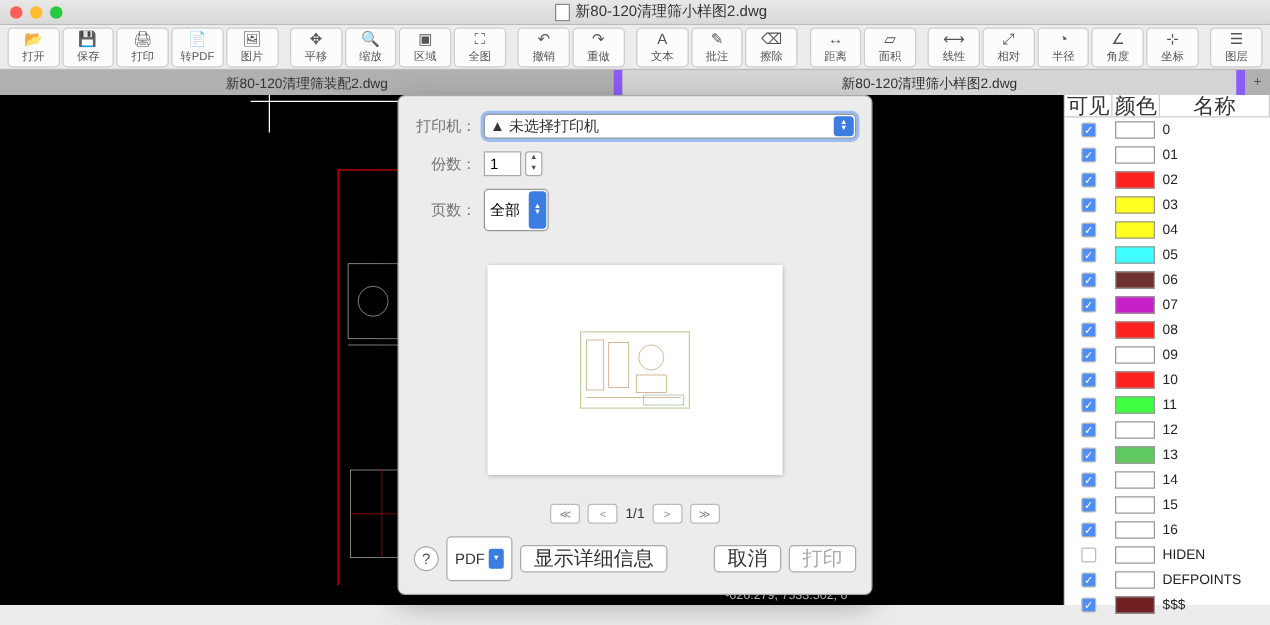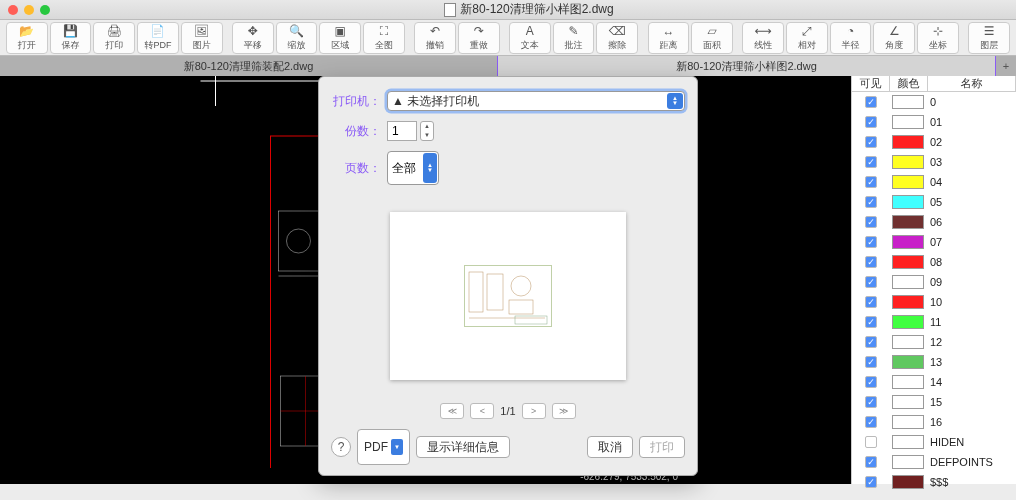--- a/index.html
+++ b/index.html
@@ -9,56 +9,56 @@
 .tl { width: 10px; height: 10px; border-radius: 50%; }
 .tl.r { background: #ff5f57; } .tl.y { background: #febc2e; } .tl.g { background: #28c840; }
 .title { flex: 1; text-align: center; font-size: 12px; color: #333; display: flex; justify-content: center; align-items: center; gap: 4px; }
 .docicon { width: 12px; height: 14px; background: #fff; border: 1px solid #888; }
 .toolbar { height: 36px; background: #ececec; display: flex; align-items: center; padding: 2px 6px; gap: 2px; border-bottom: 1px solid #bbb; }
 .tbtn { width: 46px; height: 32px; background: #fcfcfc; border: 1px solid #ccc; border-radius: 4px; display: flex; flex-direction: column; align-items: center; justify-content: center; gap: 1px; cursor: pointer; }
 .tbtn .ic { width: 16px; height: 14px; display: flex; align-items: center; justify-content: center; color: #555; font-size: 12px; }
 .tbtn .lb { font-size: 9px; color: #555; }
 .tsep { width: 6px; }
 .tabs { height: 20px; background: #b0b0b0; display: flex; }
-.tab { flex: 1; display: flex; align-items: center; justify-content: center; font-size: 11px; color: #333; border-right: 1px solid #8b5cf6; cursor: pointer; }
+.tab { flex: 1; display: flex; align-items: center; justify-content: center; font-size: 11px; color: #333; border-right: 7px solid #8b5cf6; cursor: pointer; }
 .tab.active { background: #d4d4d4; }
 .addtab { width: 20px; display: flex; align-items: center; justify-content: center; color: #555; cursor: pointer; }
 .main { display: flex; height: 408px; }
 .canvas { flex: 1; background: #000; position: relative; }
 .layers { width: 165px; background: #fff; border-left: 1px solid #ccc; display: flex; flex-direction: column; }
-.lhdr { display: flex; height: 18px; border-bottom: 1px solid #ccc; font-size: 11px; color: #333; }
+.lhdr { display: flex; height: 18px; border-bottom: 1px solid #ccc; font-size: 17px; color: #333; }
 .lhdr div { display: flex; align-items: center; justify-content: center; border-right: 1px solid #ccc; }
 .lhdr .c1 { width: 38px; } .lhdr .c2 { width: 38px; } .lhdr .c3 { flex: 1; }
 .lrow { display: flex; align-items: center; height: 20px; font-size: 11px; }
 .lrow .chk { width: 38px; display: flex; justify-content: center; }
 .lrow .chk span { width: 12px; height: 12px; border: 1px solid #bbb; border-radius: 2px; background: #4f8ef7; color: #fff; font-size: 9px; display: flex; align-items: center; justify-content: center; }
 .lrow .chk.off span { background: #fff; }
 .lrow .sw { width: 32px; height: 14px; margin-left: 2px; border: 1px solid #999; }
 .lrow .nm { padding-left: 6px; color: #222; }
 .status { height: 16px; background: #000; color: #ddd; font-size: 10px; display: flex; align-items: center; justify-content: flex-end; padding: 0 8px; position: absolute; bottom: 0; left: 0; right: 165px; }
 .dialog { position: absolute; left: 318px; top: 76px; width: 380px; height: 400px; background: #ececec; border: 1px solid #aaa; border-radius: 6px; box-shadow: 0 8px 24px rgba(0,0,0,.3); padding: 14px 12px 10px; display: flex; flex-direction: column; }
 .drow { display: flex; align-items: center; margin-bottom: 10px; font-size: 12px; }
-.drow .dlbl { width: 56px; text-align: right; padding-right: 6px; color: #8b5cf6; }
+.drow .dlbl { width: 56px; text-align: right; padding-right: 6px; color: #737373; }
 .sel { flex: 1; height: 20px; background: #fff; border: 1px solid #999; border-radius: 4px; display: flex; align-items: center; padding: 0 4px; font-size: 12px; color: #333; cursor: pointer; box-shadow: 0 0 0 2.5px #9bbcf2; position: relative; }
 .sel .arr { position: absolute; right: 1px; top: 1px; bottom: 1px; width: 16px; background: #3b7de0; border-radius: 3px; display: flex; flex-direction: column; align-items: center; justify-content: center; color: #fff; font-size: 6px; line-height: 5px; }
 .numfield { width: 30px; height: 20px; background: #fff; border: 1px solid #aaa; font-size: 12px; padding: 0 4px; }
 .stepper { width: 14px; height: 20px; border: 1px solid #aaa; border-radius: 3px; margin-left: 3px; background: #fff; display: flex; flex-direction: column; }
 .stepper div { flex: 1; font-size: 6px; text-align: center; color: #555; line-height: 8px; }
 .selsmall { width: 52px; height: 34px; background: #fff; border: 1px solid #999; border-radius: 4px; display: flex; align-items: center; padding: 0 4px; font-size: 12px; position: relative; cursor: pointer; }
 .selsmall .arr { position: absolute; right: 1px; top: 1px; bottom: 1px; width: 14px; background: #3b7de0; border-radius: 3px; color: #fff; font-size: 6px; display: flex; flex-direction: column; align-items: center; justify-content: center; line-height: 5px; }
 .preview { flex: 1; display: flex; align-items: center; justify-content: center; }
 .page { width: 236px; height: 168px; background: #fff; box-shadow: 0 1px 4px rgba(0,0,0,.3); display: flex; align-items: center; justify-content: center; }
 .pagec { width: 88px; height: 62px; border: 1px solid #c0d0a8; position: relative; }
 .nav { display: flex; align-items: center; justify-content: center; gap: 6px; margin: 6px 0 10px; font-size: 11px; color: #333; }
 .nav button { width: 24px; height: 16px; border: 1px solid #bbb; border-radius: 3px; background: #fff; font-size: 9px; color: #888; }
 .dfoot { display: flex; align-items: center; gap: 6px; }
 .helpbtn { width: 20px; height: 20px; border: 1px solid #aaa; border-radius: 50%; background: #fff; font-size: 12px; color: #555; }
 .pdfbtn { height: 36px; padding: 0 6px; border: 1px solid #aaa; border-radius: 4px; background: #fff; font-size: 12px; color: #333; display: flex; align-items: center; gap: 3px; cursor: pointer; }
 .pdfbtn .arr2 { background: #3b7de0; color: #fff; width: 12px; height: 16px; border-radius: 2px; font-size: 6px; display: flex; flex-direction: column; align-items: center; justify-content: center; line-height: 5px; }
-.dbtn { height: 22px; padding: 0 10px; border: 1px solid #aaa; border-radius: 4px; background: #fff; font-size: 12px; color: #333; cursor: pointer; }
+.dbtn { height: 22px; padding: 0 10px; border: 1px solid #aaa; border-radius: 4px; background: #fff; font-size: 16px; color: #333; cursor: pointer; }
 .dbtn.dis { color: #aaa; }
 .spacer { flex: 1; }
 svg.cad { width: 100%; height: 100%; }
 </style>
 </head>
 <body>
 
 <div class="titlebar">
   <div class="traffic">
     <div class="tl r"></div>

